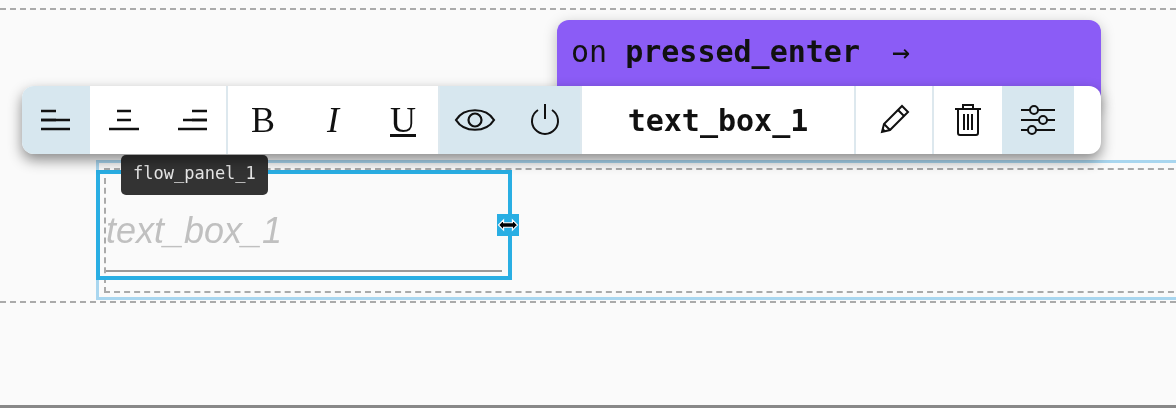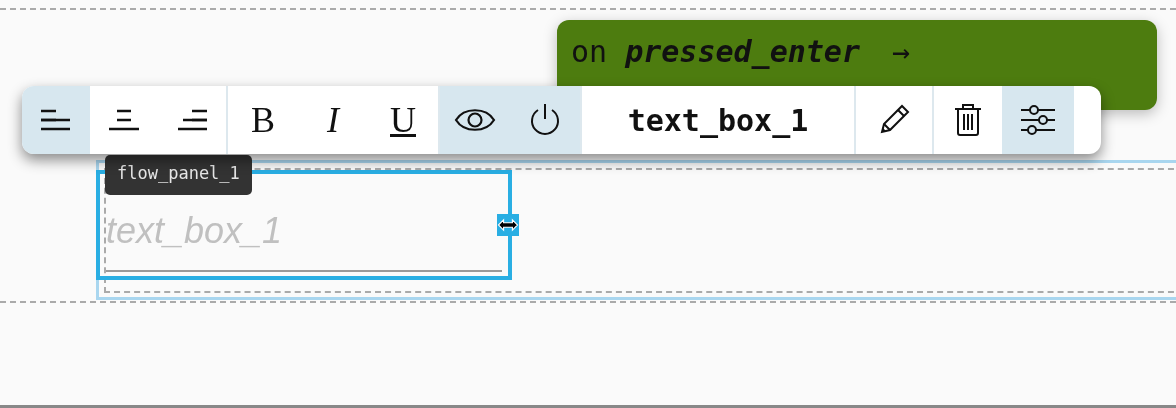--- a/index.html
+++ b/index.html
@@ -15,21 +15,21 @@
   
   .flow-panel {
     position:absolute; left:96px; top:160px; width:1090px; height:140px;
     border:3px solid #a9d6ef; border-right:none; box-sizing:border-box;
   }
   .flow-panel-inner {
     position:absolute; left:104px; top:168px; width:1080px; height:125px;
     border:2px dashed #aaaaaa; border-right:none; box-sizing:border-box;
   }
   .flow-tag {
-    position:absolute; left:105px; top:155px; height:40px; padding:0 12px;
+    position:absolute; left:121px; top:155px; height:40px; padding:0 12px;
     background:#333333; color:#e6e6e6; border-radius:5px;
     font-family:"DejaVu Sans Mono", monospace; font-size:17px;
     line-height:36px; z-index:4;
   }
   
   .text-box {
     position:absolute; left:96px; top:170px; width:416px; height:110px;
     border:4px solid #29aee3; box-sizing:border-box; z-index:3;
   }
   .text-box .placeholder {
@@ -41,31 +41,31 @@
     position:absolute; left:6px; right:6px; top:96px; height:2px; background:#999;
   }
   .resize-handle {
     position:absolute; left:497px; top:214px; width:22px; height:22px;
     background:#29aee3; z-index:5;
     display:flex; align-items:center; justify-content:center;
   }
 
   
   .event-pop {
-    position:absolute; left:557px; top:20px; width:600px; height:90px;
-    background:#4d7c0f; border-radius:12px;
+    position:absolute; left:557px; top:20px; width:544px; height:90px;
+    background:#8b5cf6; border-radius:12px;
     box-shadow:0 4px 14px rgba(0,0,0,0.25);
     z-index:6;
   }
   .event-pop .row {
     position:absolute; left:14px; top:14px;
     font-family:"DejaVu Sans Mono", monospace; font-size:30px; color:#111;
     white-space:nowrap; display:flex; align-items:center; gap:0;
   }
-  .event-pop .bold { font-weight:bold;font-style:italic; }
+  .event-pop .bold { font-weight:bold; }
   .event-pop .arrow { margin-left:14px; }
 
   
   .toolbar {
     position:absolute; left:22px; top:86px; width:1079px; height:68px;
     background:#fff; border-radius:12px;
     box-shadow:0 6px 14px rgba(0,0,0,0.45);
     display:flex; overflow:hidden; z-index:7;
   }
   .tb-group { display:flex; height:100%; }

